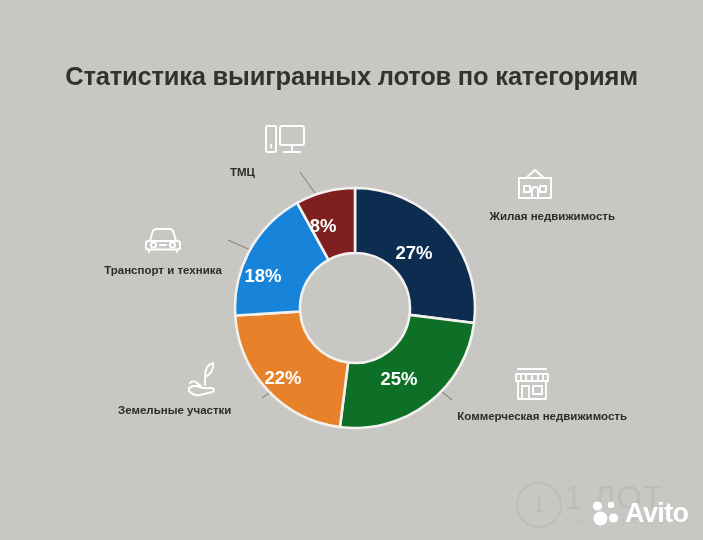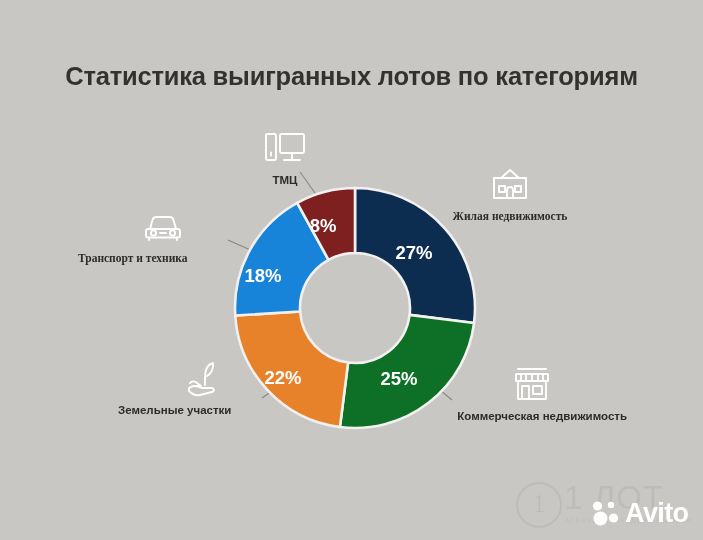--- a/index.html
+++ b/index.html
@@ -55,30 +55,30 @@
   }
   .callout .cat-label{
     display:block;
     font-size:11.5px;
     font-weight:bold;
     color:#2e2c2a;
     white-space:nowrap;
     line-height:1;
   }
 
-  #callout-tmc{left:230px;top:128px;width:110px;text-align:center;}
+  #callout-tmc{left:230px;top:120px;width:110px;text-align:left;}
   #callout-tmc .cat-icon{margin-left:auto;margin-right:auto;}
 
-  #callout-residential{left:430px;top:164px;width:160px;text-align:center;font-family:Liberation Serif, serif;}
+  #callout-residential{left:455px;top:164px;width:160px;text-align:right;}
 
   #callout-commercial{left:437px;top:364px;width:190px;text-align:right;}
 
   #callout-land{left:118px;top:358px;width:170px;}
 
-  #callout-transport{left:78px;top:206px;width:170px;text-align:left;font-family:Liberation Serif, serif;}
+  #callout-transport{left:78px;top:218px;width:170px;text-align:center;}
 
   
   #watermark{
     position:absolute;
     left:516px;top:476px;
     width:150px;height:56px;
     opacity:0.17;
     pointer-events:none;
   }
   #watermark .wm-circle{

